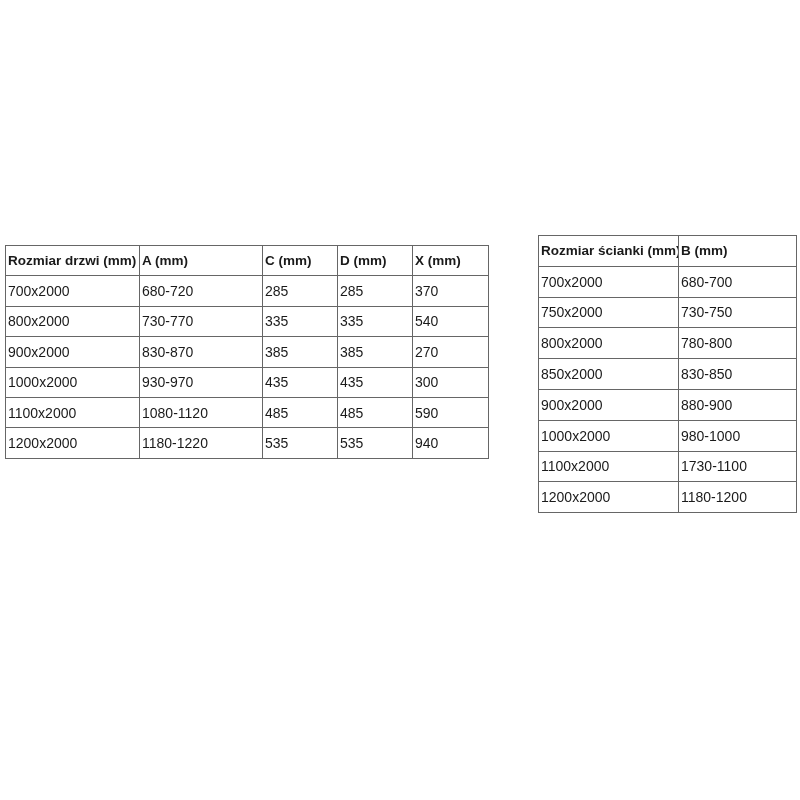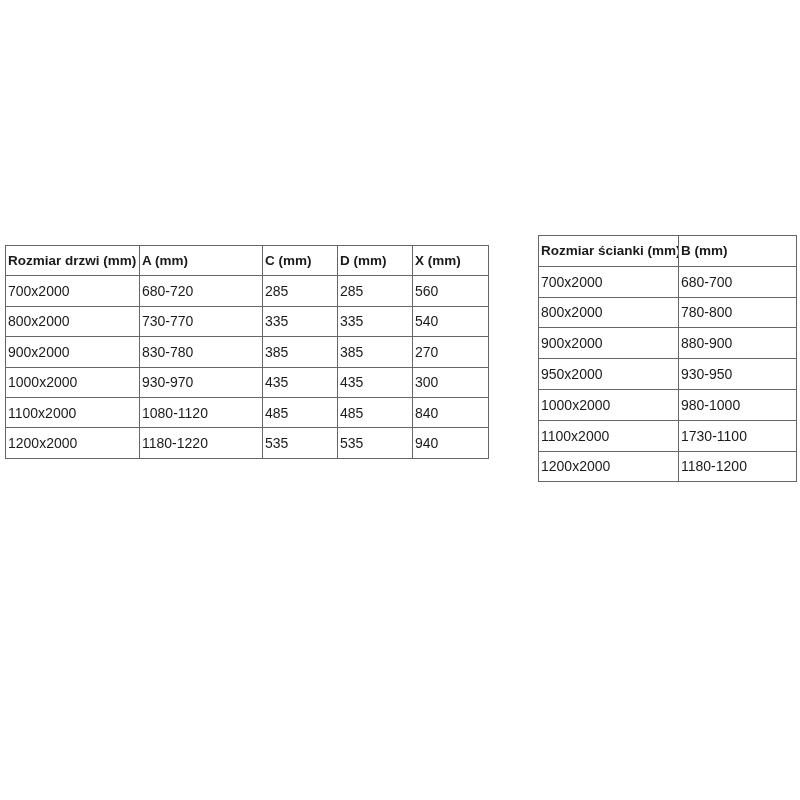--- a/index.html
+++ b/index.html
@@ -72,49 +72,49 @@
         <th>D (mm)</th>
         <th>X (mm)</th>
       </tr>
     </thead>
   <tbody>
       <tr>
         <td>700x2000</td>
         <td>680-720</td>
         <td>285</td>
         <td>285</td>
-        <td>560</td>
+        <td>370</td>
       </tr>
       <tr>
         <td>800x2000</td>
         <td>730-770</td>
         <td>335</td>
         <td>335</td>
         <td>540</td>
       </tr>
       <tr>
         <td>900x2000</td>
-        <td>830-780</td>
+        <td>830-870</td>
         <td>385</td>
         <td>385</td>
         <td>270</td>
       </tr>
       <tr>
         <td>1000x2000</td>
         <td>930-970</td>
         <td>435</td>
         <td>435</td>
         <td>300</td>
       </tr>
       <tr>
         <td>1100x2000</td>
         <td>1080-1120</td>
         <td>485</td>
         <td>485</td>
-        <td>840</td>
+        <td>590</td>
       </tr>
       <tr>
         <td>1200x2000</td>
         <td>1180-1220</td>
         <td>535</td>
         <td>535</td>
         <td>940</td>
       </tr>
     </tbody>
 </table>
@@ -129,30 +129,34 @@
         <th>Rozmiar ścianki (mm)</th>
         <th>B (mm)</th>
       </tr>
     </thead>
   <tbody>
       <tr>
         <td>700x2000</td>
         <td>680-700</td>
       </tr>
       <tr>
+        <td>750x2000</td>
+        <td>730-750</td>
+      </tr>
+      <tr>
         <td>800x2000</td>
         <td>780-800</td>
       </tr>
       <tr>
+        <td>850x2000</td>
+        <td>830-850</td>
+      </tr>
+      <tr>
         <td>900x2000</td>
         <td>880-900</td>
-      </tr>
-      <tr>
-        <td>950x2000</td>
-        <td>930-950</td>
       </tr>
       <tr>
         <td>1000x2000</td>
         <td>980-1000</td>
       </tr>
       <tr>
         <td>1100x2000</td>
         <td>1730-1100</td>
       </tr>
       <tr>

